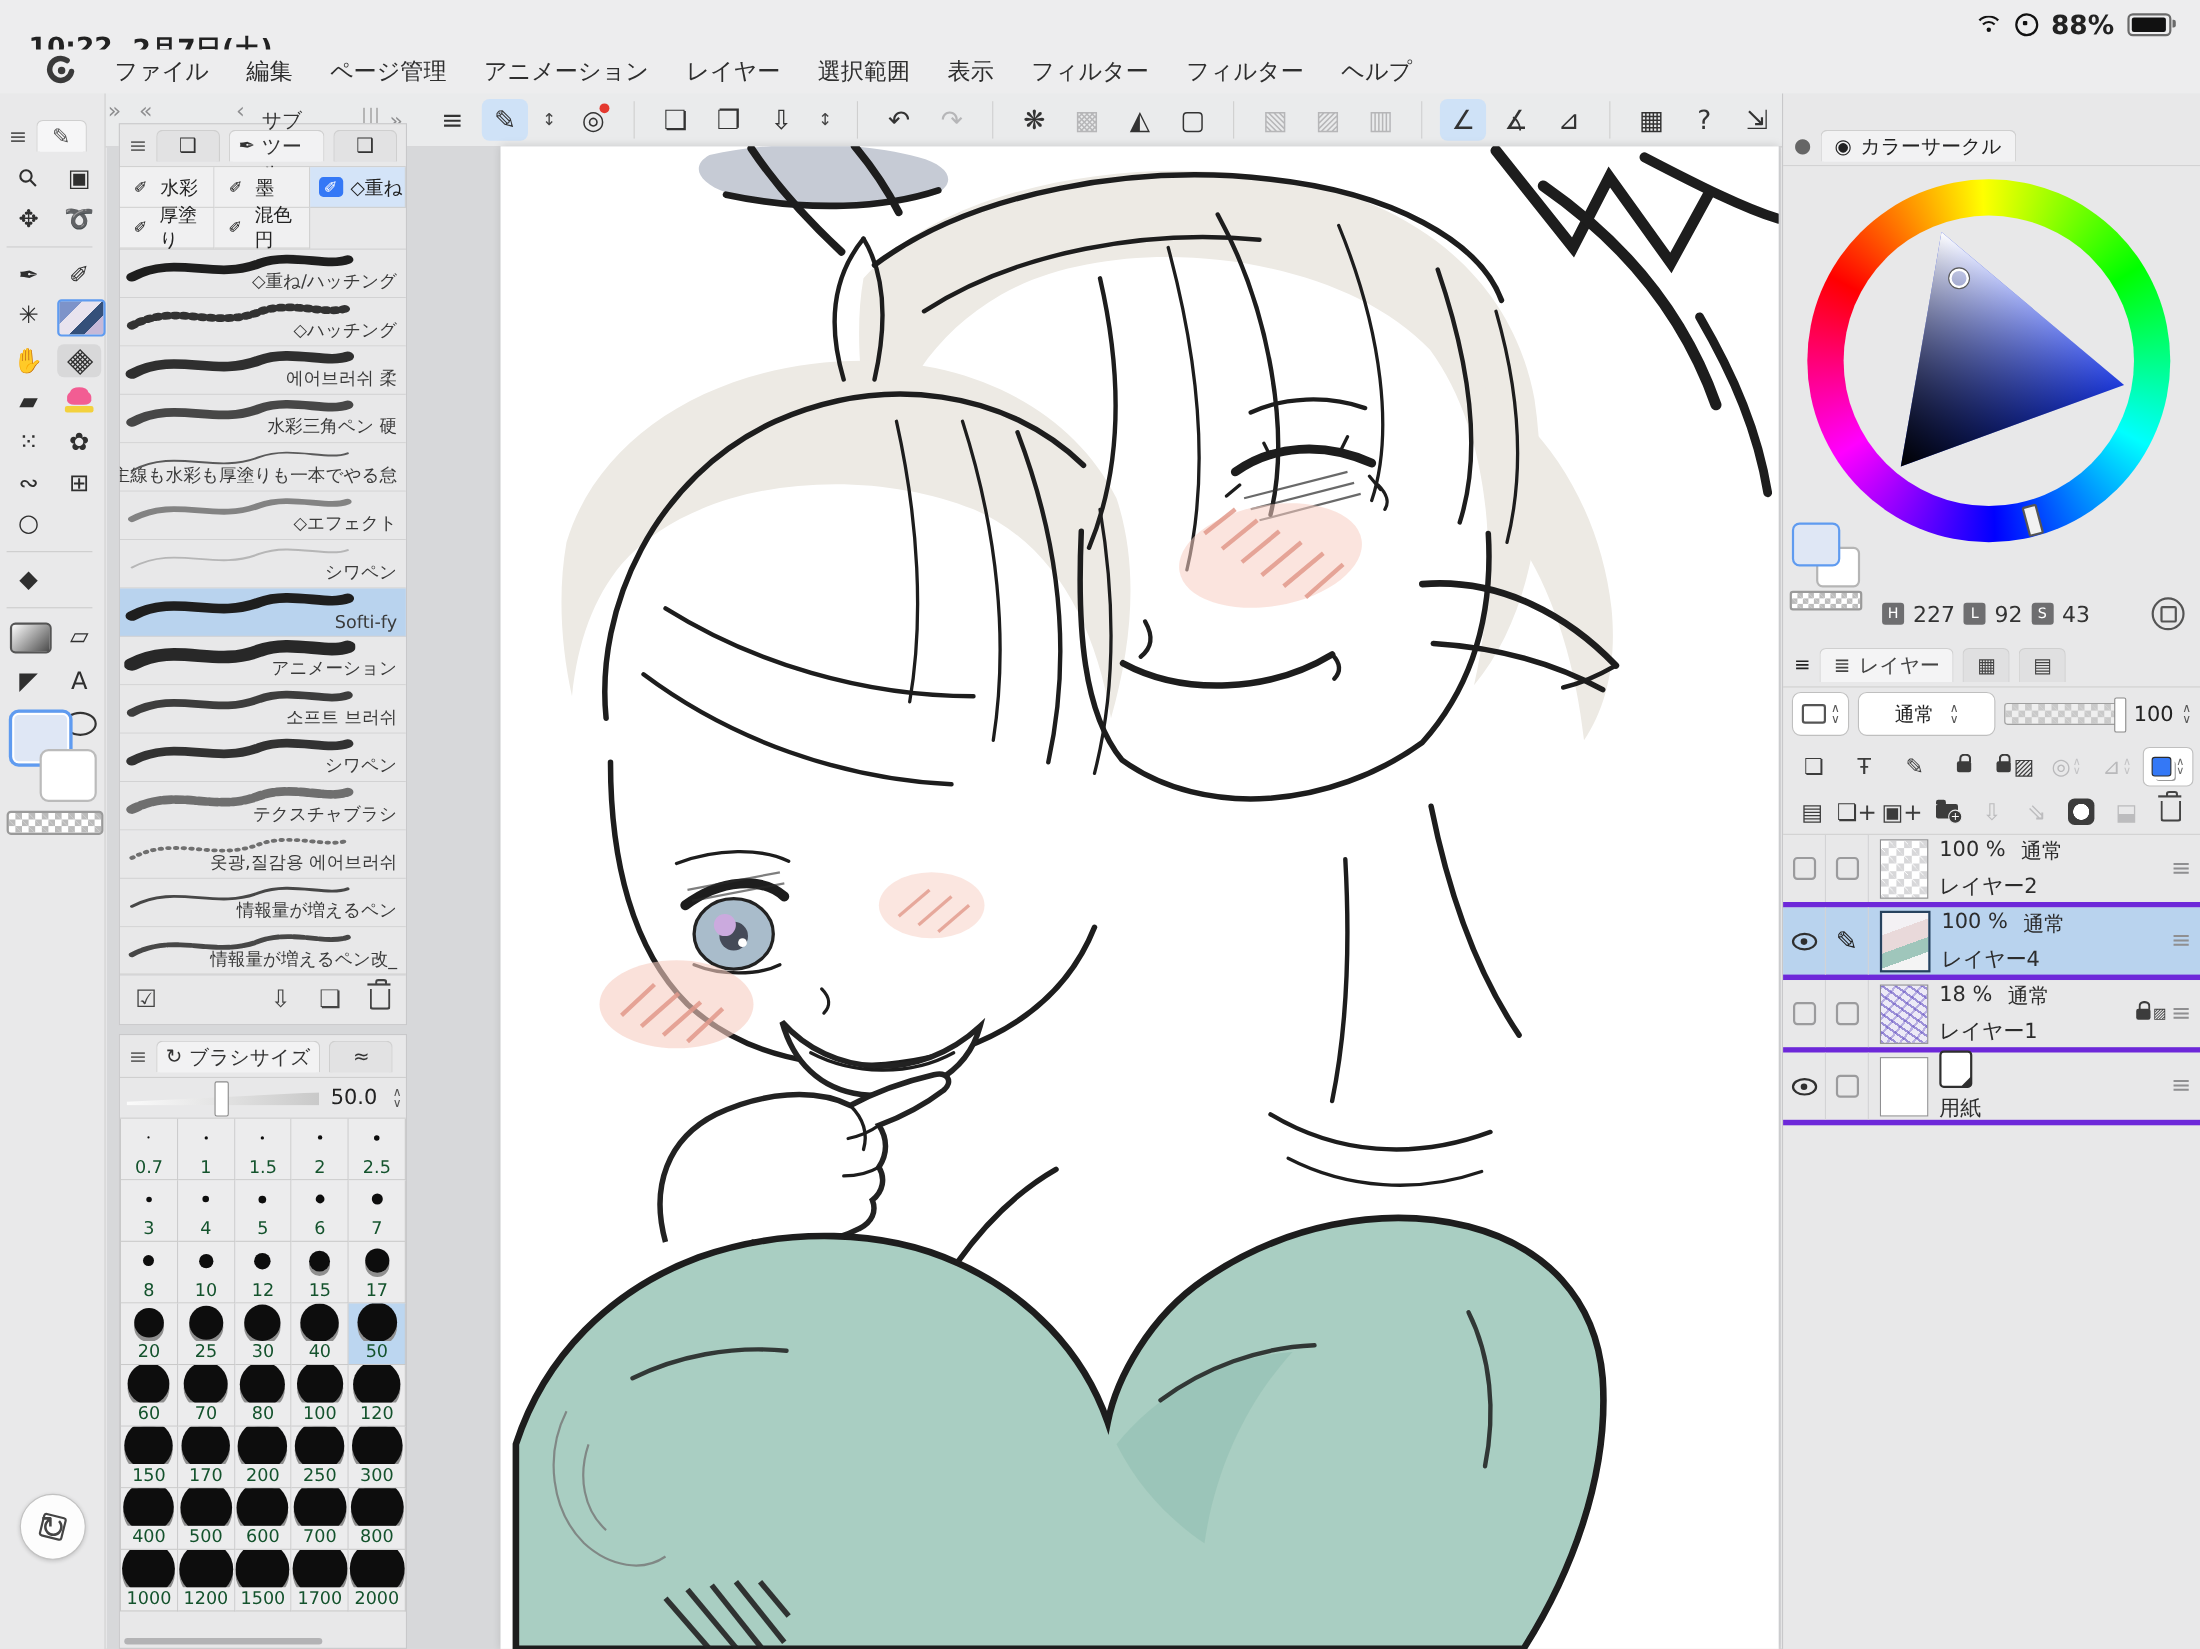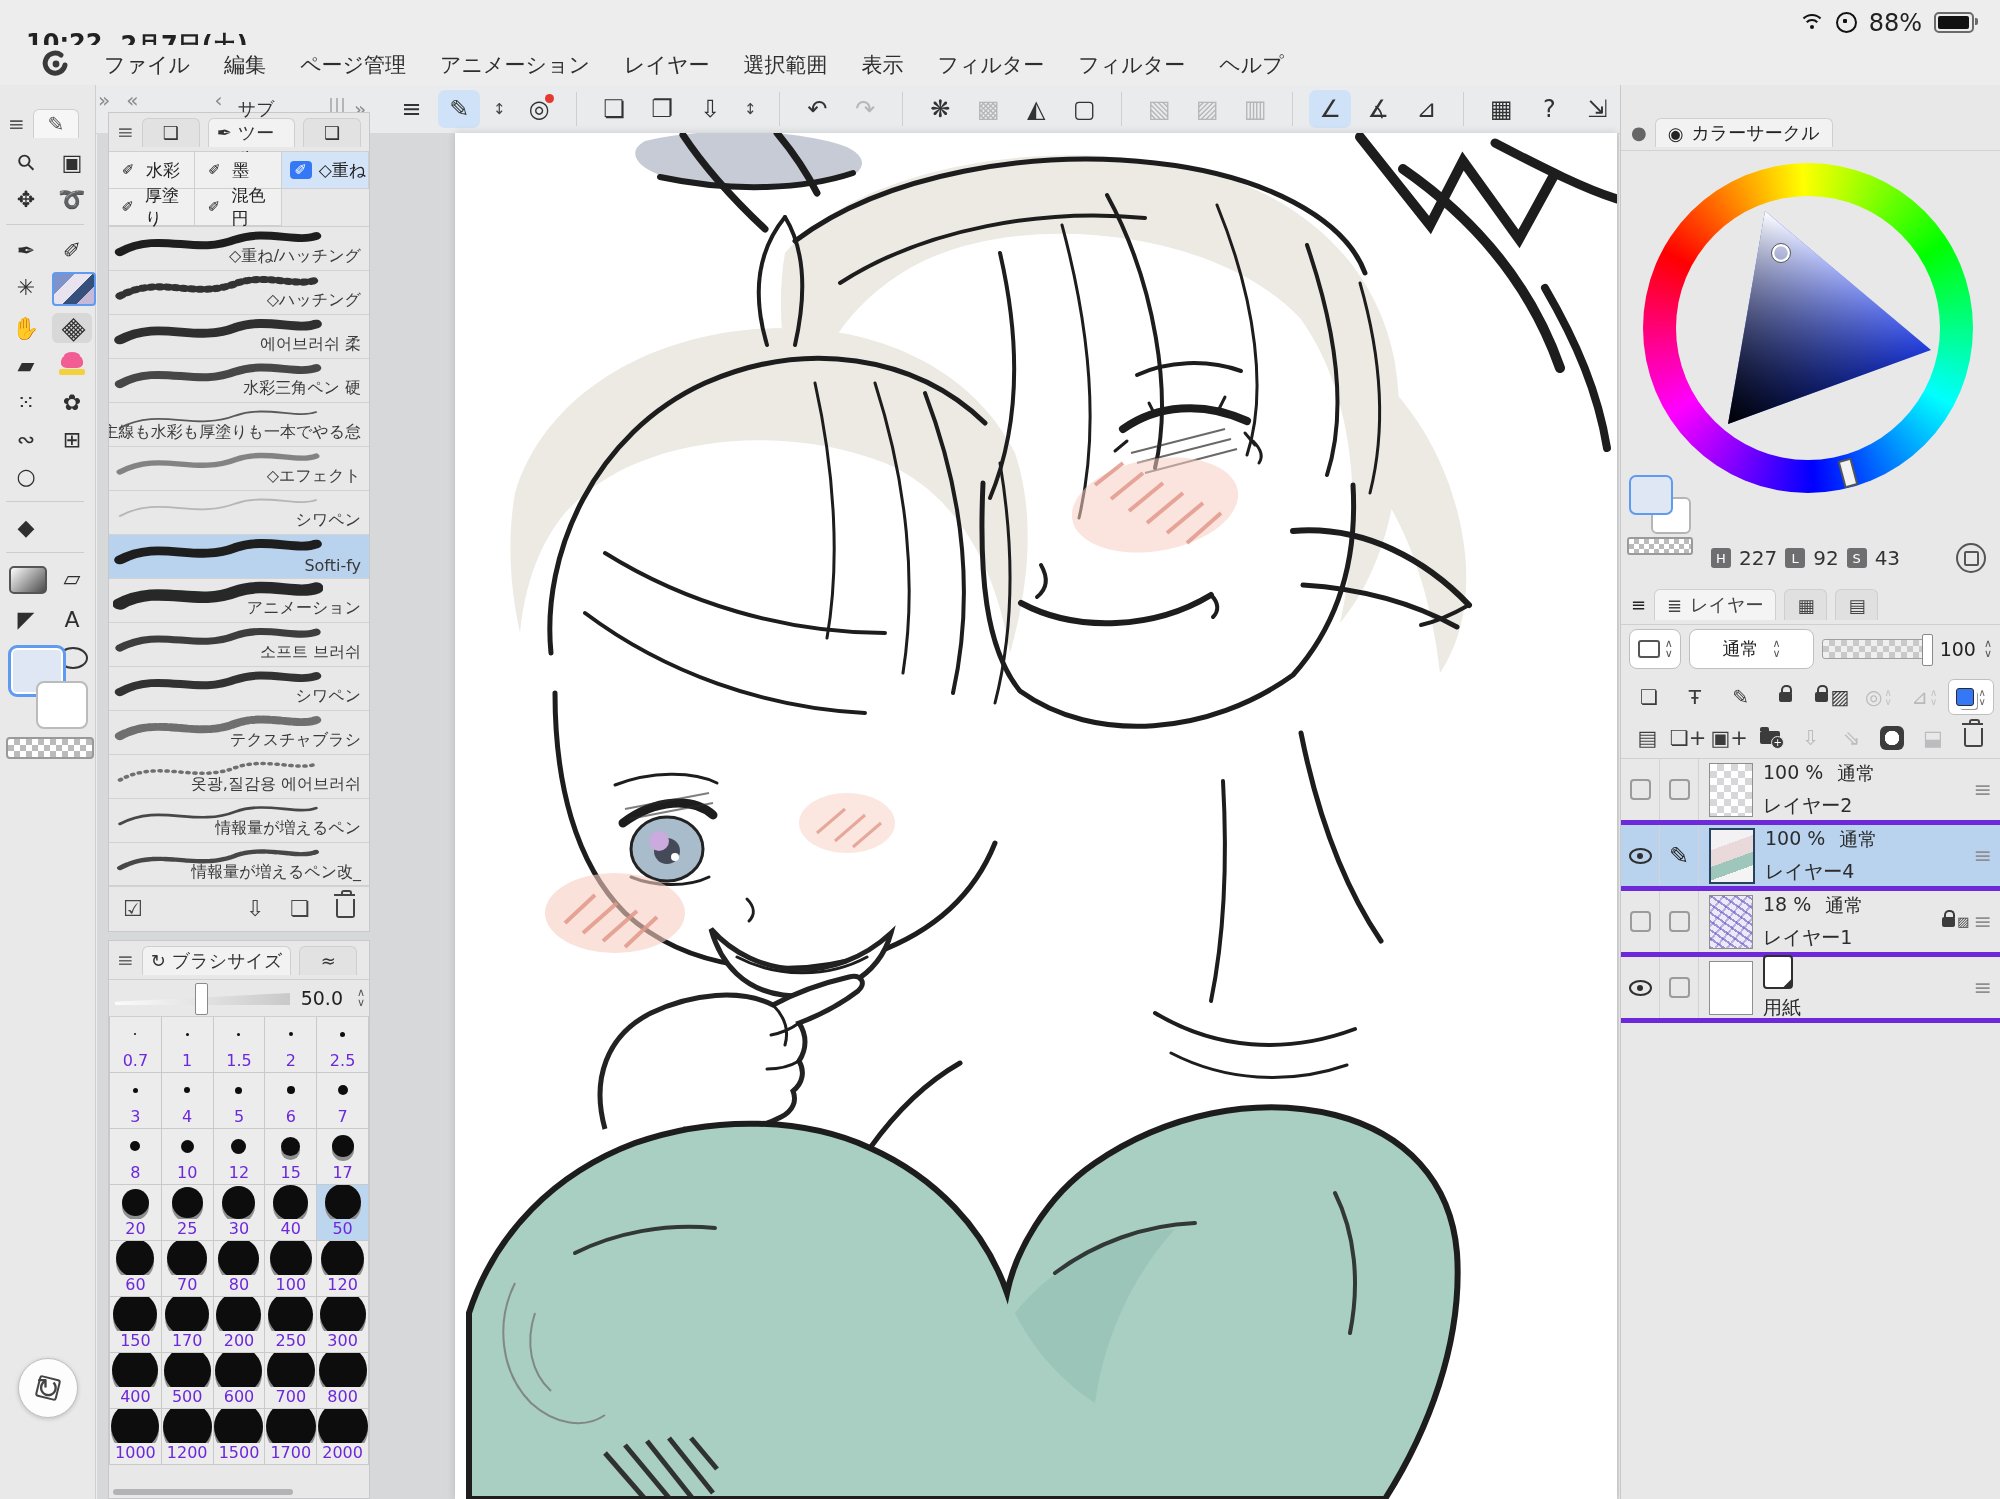--- a/index.html
+++ b/index.html
@@ -1,21 +1,21 @@
 <!DOCTYPE html>
 <html><head>
 <meta charset="utf-8">
 <style>
   html,body{margin:0;padding:0;background:#888;}
   #app{position:relative;width:2000px;height:1499px;background:#ededee;font-family:"DejaVu Sans","Liberation Sans",sans-serif;color:#222;overflow:hidden;}
   .abs{position:absolute;}
   
   #statusbar{left:0;top:0;width:2000px;height:45px;display:flex;align-items:center;justify-content:space-between;padding:0 26px;box-sizing:border-box;background:#ededee;font-size:24px;font-weight:bold;}
   .sb-left{display:flex;gap:18px;margin-top:44px;}
-  .sb-right{display:flex;align-items:center;gap:12px;font-weight:normal;}
+  .sb-right{display:flex;align-items:center;gap:12px;font-weight:bold;}
   .wifi{position:relative;width:24px;height:18px;}
   .wifi i{position:absolute;left:50%;border:2.6px solid #111;border-color:#111 transparent transparent transparent;border-radius:50%;}
   .wifi .w1{width:22px;height:22px;top:0;transform:translateX(-50%);}
   .wifi .w2{width:13px;height:13px;top:5px;transform:translateX(-50%);}
   .wifi .w3{width:4px;height:4px;top:11px;transform:translateX(-50%);background:#111;border:none;border-radius:50%;}
   .rotlock{width:17px;height:17px;border:2.4px solid #111;border-radius:50%;position:relative;}
   .rotlock::after{content:"";position:absolute;left:5px;top:5px;width:4px;height:4px;background:#111;border-radius:1px;}
   .batt{width:36px;height:17px;border:2px solid #6a6a6a;border-radius:5px;position:relative;}
   .batt i{position:absolute;left:2px;top:2px;bottom:2px;width:86%;background:#111;border-radius:2px;}
   .batt::after{content:"";position:absolute;right:-6px;top:4px;width:3px;height:7px;background:#6a6a6a;border-radius:0 2px 2px 0;}
@@ -89,21 +89,21 @@
   #bs-handle{position:absolute;left:86px;top:3px;width:11px;height:30px;background:#fff;border:1.5px solid #8a8a8a;border-radius:2px;}
   #bs-val{position:absolute;right:26px;font-size:19px;}
   #bs-step{position:absolute;right:4px;display:flex;flex-direction:column;font-size:11px;color:#555;line-height:10px;}
   #sizegrid{display:grid;grid-template-columns:repeat(5,1fr);border-left:1px solid #c9c9c9;}
   .size-cell{height:56px;border-right:1px solid #c9c9c9;border-bottom:1px solid #c9c9c9;box-sizing:border-box;display:flex;flex-direction:column;align-items:center;justify-content:flex-end;padding-bottom:2px;background:#ececed;}
   .size-cell.selected{background:#bcd6f0;}
   .dotwrap{height:34px;width:100%;display:flex;align-items:center;justify-content:center;overflow:hidden;position:relative;}
   .dot{width:var(--d,4px);height:var(--d,4px);background:#0d0d0d;border-radius:50%;z-index:2;}
   .dotsh{display:none;}
   .size-cell.sh .dotsh{display:block;position:absolute;width:var(--d,4px);height:var(--d,4px);background:#8f8f8f;border-radius:50%;transform:translateY(4px);z-index:1;}
-  .size-cell .num{font-size:16px;color:#6d28d9;}
+  .size-cell .num{font-size:16px;color:#14532d;}
   #bs-hscroll{position:absolute;left:4px;bottom:3px;width:180px;height:6px;border-radius:3px;background:#b3b3b5;}
   
   #gutter{left:97px;top:133px;width:1522px;height:1366px;background:#d7d8da;}
   #page{left:455px;top:133px;width:1162px;height:1366px;background:#fff;box-shadow:0 0 8px rgba(0,0,0,.15);}
   #page svg{display:block;}
   .ln{fill:none;stroke:#1d1d1d;stroke-linecap:round;}
   
   .chev{color:#8d8d8f;font-size:20px;}
   #tl-chrome{left:4px;top:88px;display:flex;gap:14px;align-items:center;}
   #st-chrome{left:98px;top:88px;width:270px;display:flex;gap:16px;align-items:center;}

